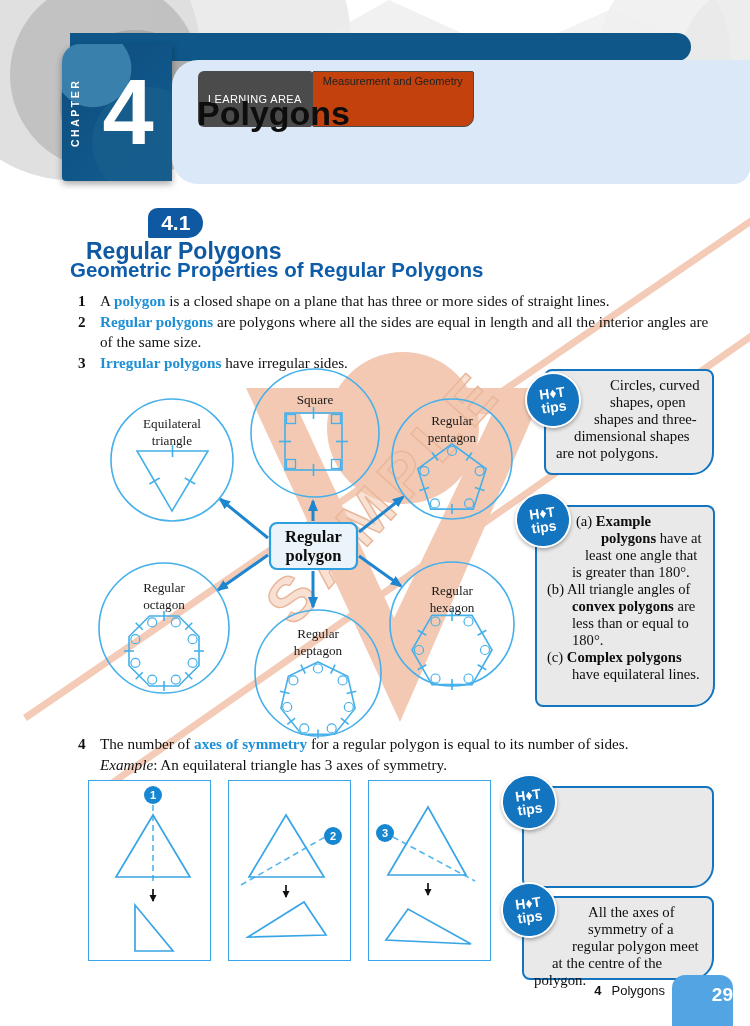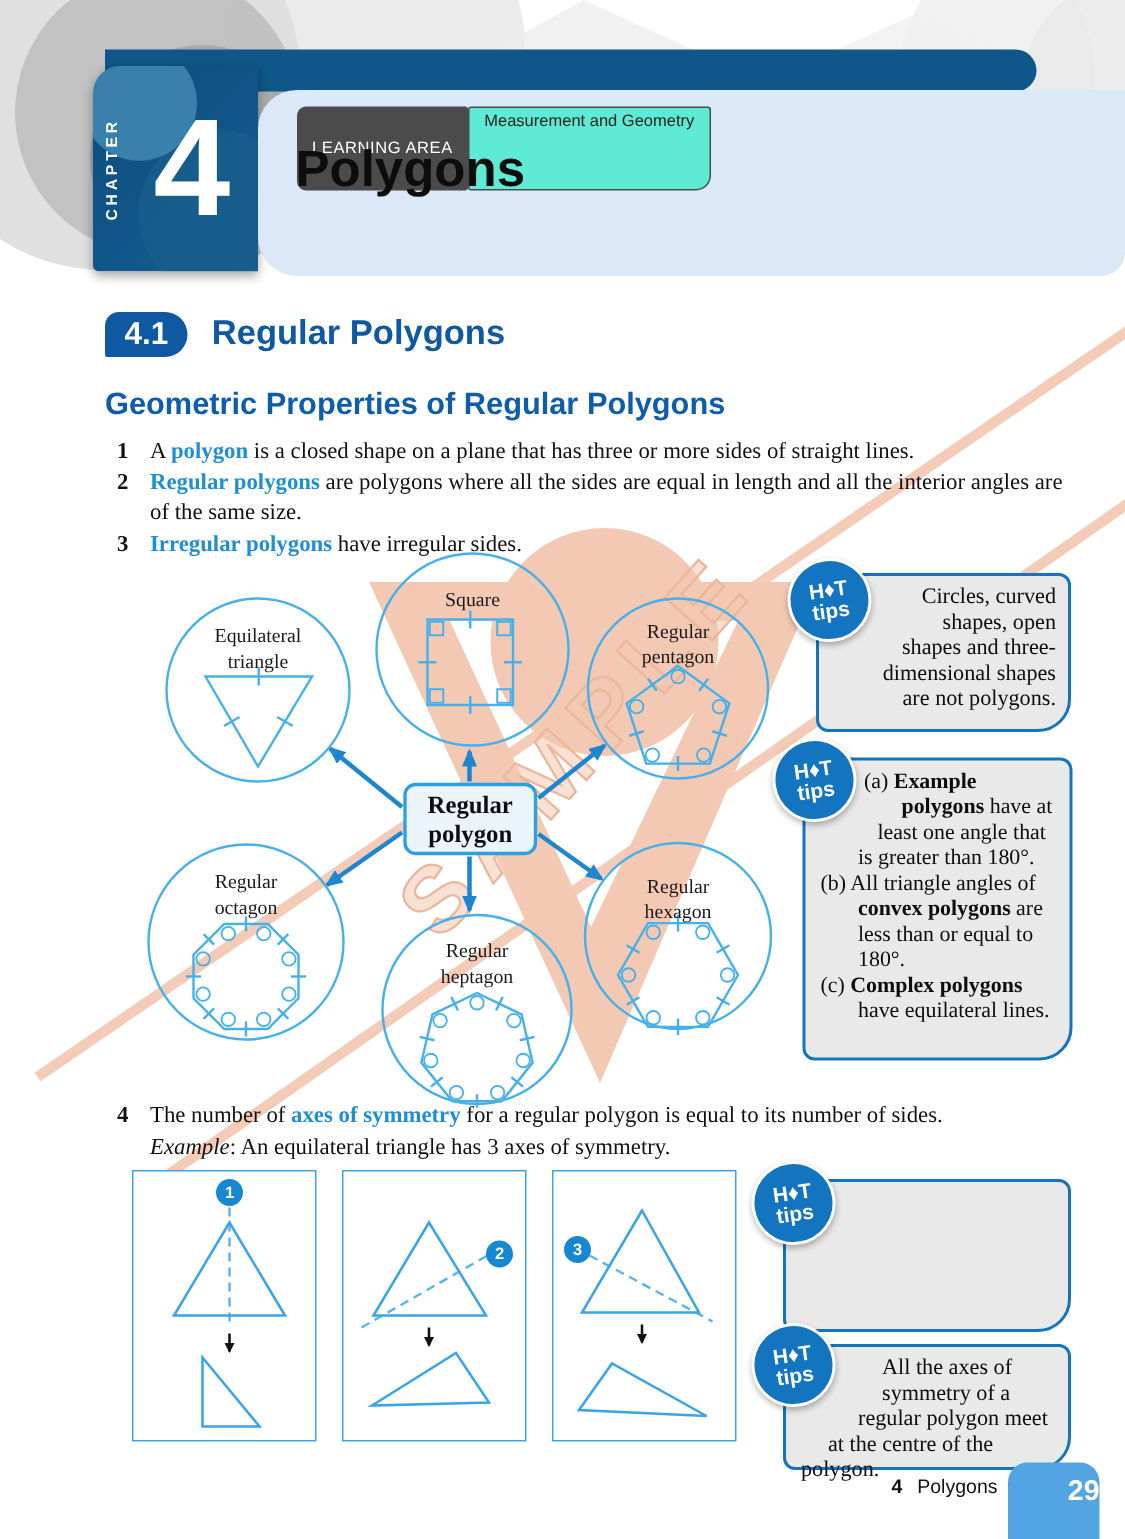--- a/index.html
+++ b/index.html
@@ -28,25 +28,25 @@
   .chword{left:64px;top:44px;width:22px;height:137px;color:#fff;
           font:bold 10.5px "Liberation Sans",sans-serif;letter-spacing:2.5px;
           writing-mode:vertical-rl;transform:rotate(180deg);
           display:flex;align-items:center;justify-content:center;}
   .chnum{left:86px;top:48px;width:84px;text-align:center;color:#fff;
          font:bold 92px/128px "Liberation Sans",sans-serif;}
   .panel{left:172px;top:60px;width:578px;height:124px;background:#dae8f7;border-radius:26px 0 16px 26px;}
   .larow{left:198px;top:71px;display:flex;align-items:stretch;font-family:"Liberation Sans",sans-serif;}
   .labadge{background:#4b4b4b;color:#fff;font-weight:normal;font-size:11px;letter-spacing:.4px;
            padding:22px 10px;border-radius:6px 2px 2px 6px;}
-  .lavalue{background:#5eead4;border:1.5px solid #4b4b4b;color:#222;font-size:11px;
+  .lavalue{background:#c2410c;border:1.5px solid #4b4b4b;color:#222;font-size:11px;
            padding:3px 10px;border-radius:2px 2px 10px 2px;}
   .title{left:197px;top:94px;font:bold 34px "Liberation Sans",sans-serif;color:#0d0d0d;}
   
-  .secrow{left:70px;top:208px;display:flex;align-items:flex-start;font-family:"Liberation Sans",sans-serif;}
+  .secrow{left:70px;top:208px;display:flex;align-items:center;font-family:"Liberation Sans",sans-serif;flex-direction:column;}
   .secnum{background:#0f58a2;color:#fff;font-weight:bold;font-size:21px;padding:3px 13px;
           border-radius:10px 16px 16px 2px;}
   .sectitle{color:#0f58a2;font-weight:bold;font-size:23px;margin-left:16px;}
   .subhead{left:70px;top:258px;font:bold 20.5px "Liberation Sans",sans-serif;color:#0e5dab;}
   
   .points{left:78px;top:291px;width:642px;font-size:15.2px;line-height:20px;}
   .pt{display:flex;margin-bottom:1px;}
   .ptnum{width:22px;font-weight:bold;flex:0 0 22px;}
   .term{color:#1e8fd5;font-weight:bold;}
   .pt4{left:78px;top:734px;width:560px;font-size:15.2px;line-height:20px;}
@@ -279,21 +279,21 @@
     <rect x="210" y="157" width="87" height="46" rx="7" fill="#ecf4fb" stroke="#2b9fe0" stroke-width="2.2"></rect>
     <text class="cbox-t" x="253.5" y="176" text-anchor="middle">Regular</text>
     <text class="cbox-t" x="253.5" y="195" text-anchor="middle">polygon</text>
   </g>
 </svg>
 
 <div class="tipbadge" style="left:525px;top:372px;">
   <span>H♦T</span>
   <span>tips</span>
 </div>
-<div class="tipbox" style="left:544px;top:382px;width:148px;height:92px;text-align:right;">
+<div class="tipbox" style="left:544px;top:369px;width:148px;height:92px;">
   <i class="st s1"></i>
     <i class="st s2"></i>
     <i class="st s3"></i>
   <p>Circles, curved shapes, open shapes and three-dimensional shapes are not polygons.</p>
 </div>
 
 <div class="tipbadge" style="left:515px;top:492px;">
   <span>H♦T</span>
   <span>tips</span>
 </div>

